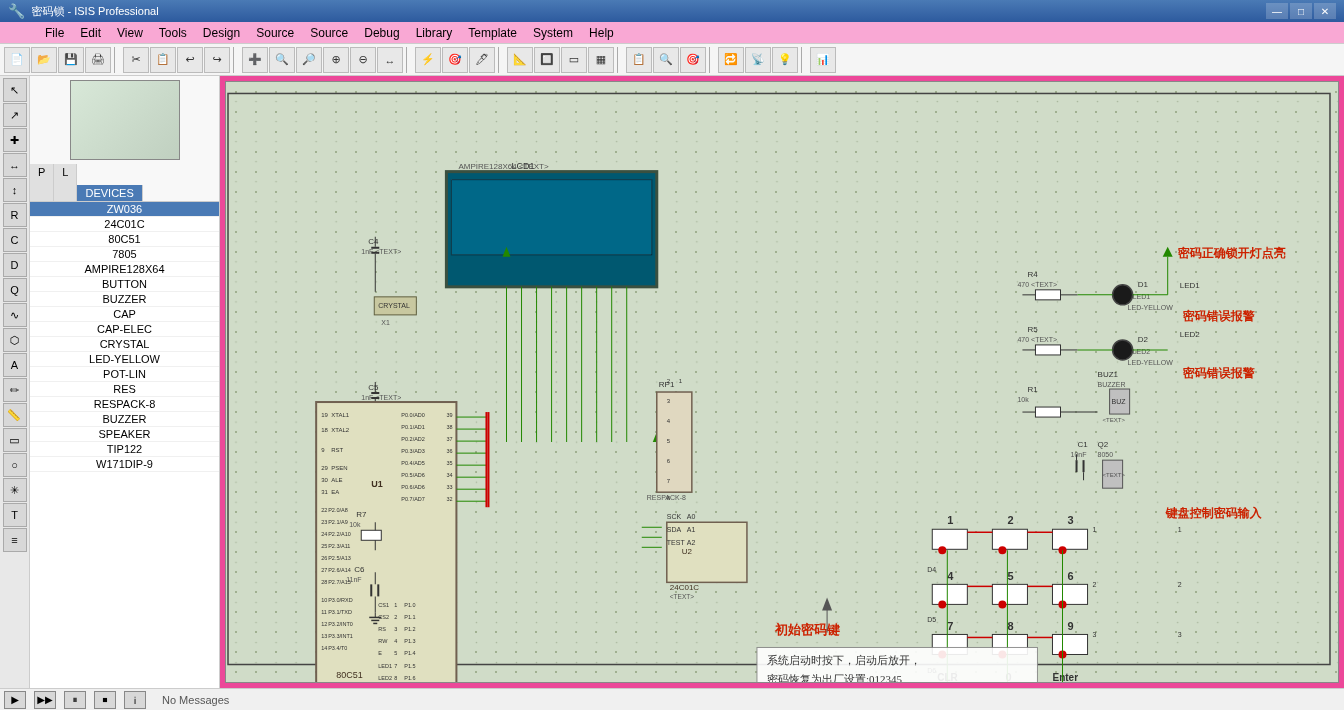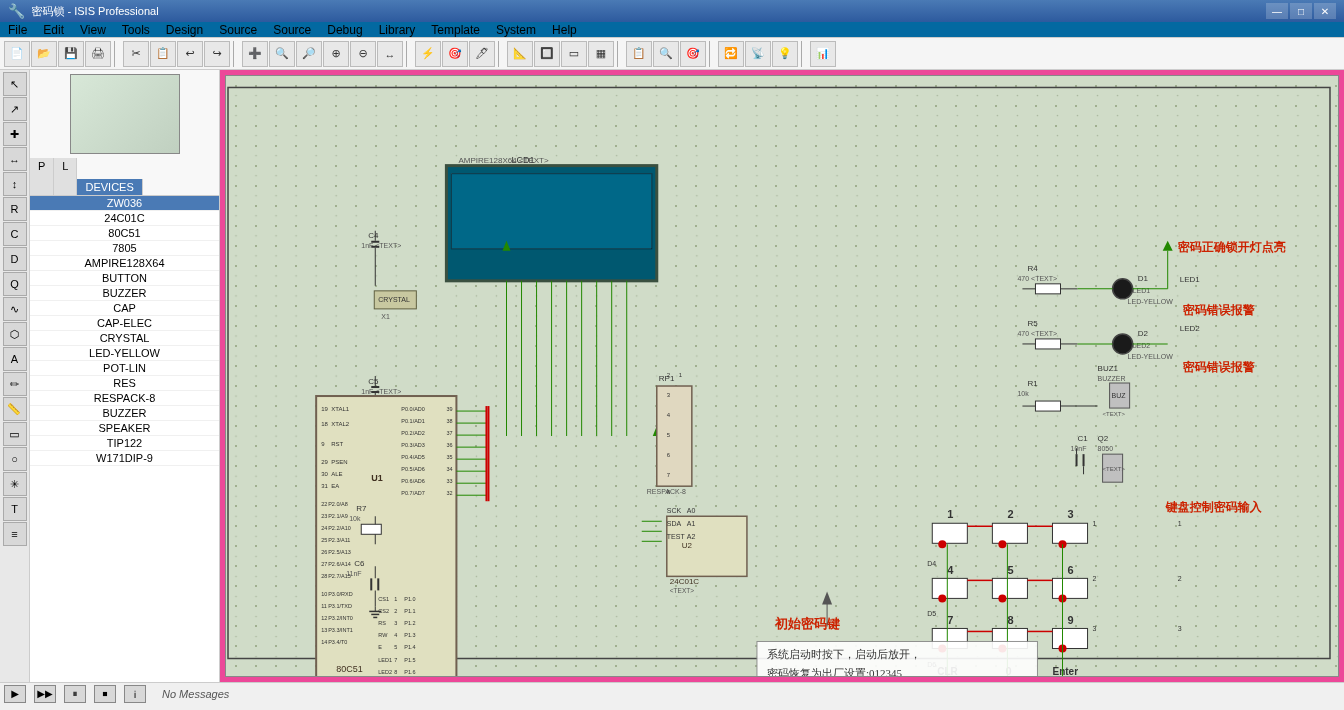--- a/index.html
+++ b/index.html
@@ -22,26 +22,27 @@
       background: rgba(255,255,255,0.2);
       border: none;
       color: white;
       font-size: 10px;
       cursor: pointer;
       display: flex; align-items: center; justify-content: center;
     }
 
     
     #menubar {
-      height: 16px;
-      background: #0369a1;
+      height: 22px;
+      background: #f9a8d4;
       display: flex;
       align-items: center;
       border-bottom: 1px solid #ccc;
       font-size: 12px;
+      padding-left: 37px;
     }
     .menu-item {
       padding: 2px 8px;
       cursor: pointer;
       height: 100%;
       display: flex;
       align-items: center;
     }
 
     
@@ -182,21 +183,20 @@
       border: 1px solid #888;
       cursor: pointer;
       display: flex; align-items: center; justify-content: center;
       font-size: 10px;
     }
     #status-msg {
       flex: 1;
       padding: 0 8px;
       font-size: 11px;
       color: #555;
-      font-style: italic;
     }
     #component-info {
       flex: 2;
       font-size: 11px;
       color: #333;
     }
 
     
     .schematic-svg {
       position: absolute;

